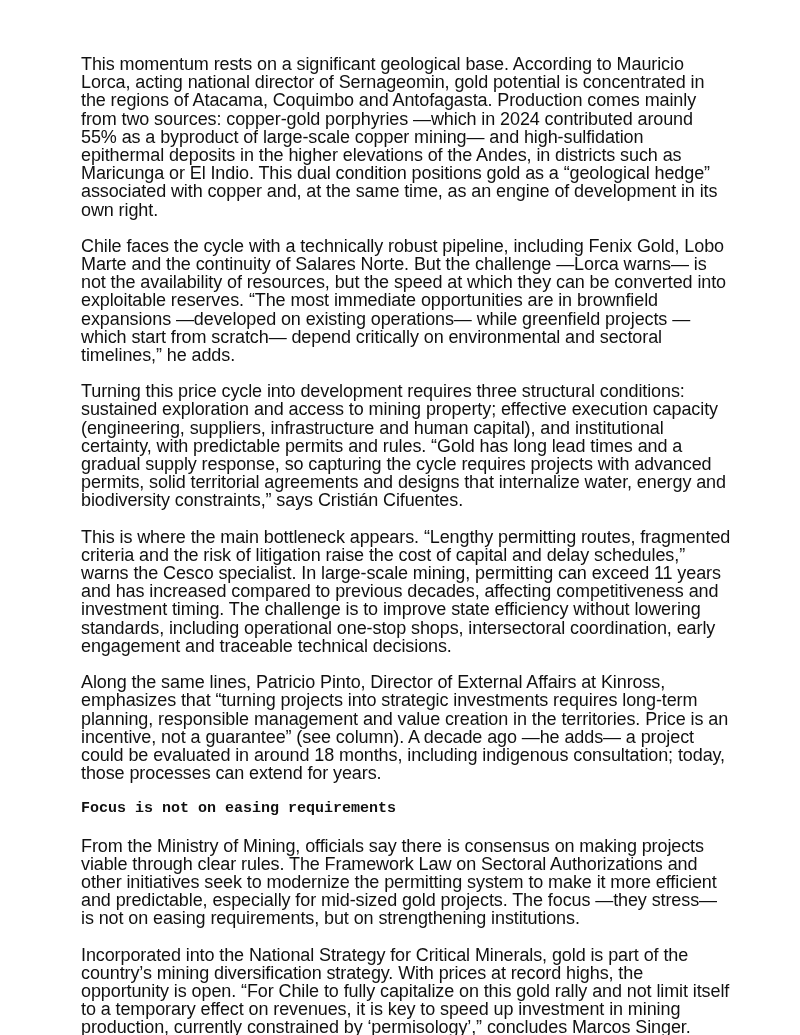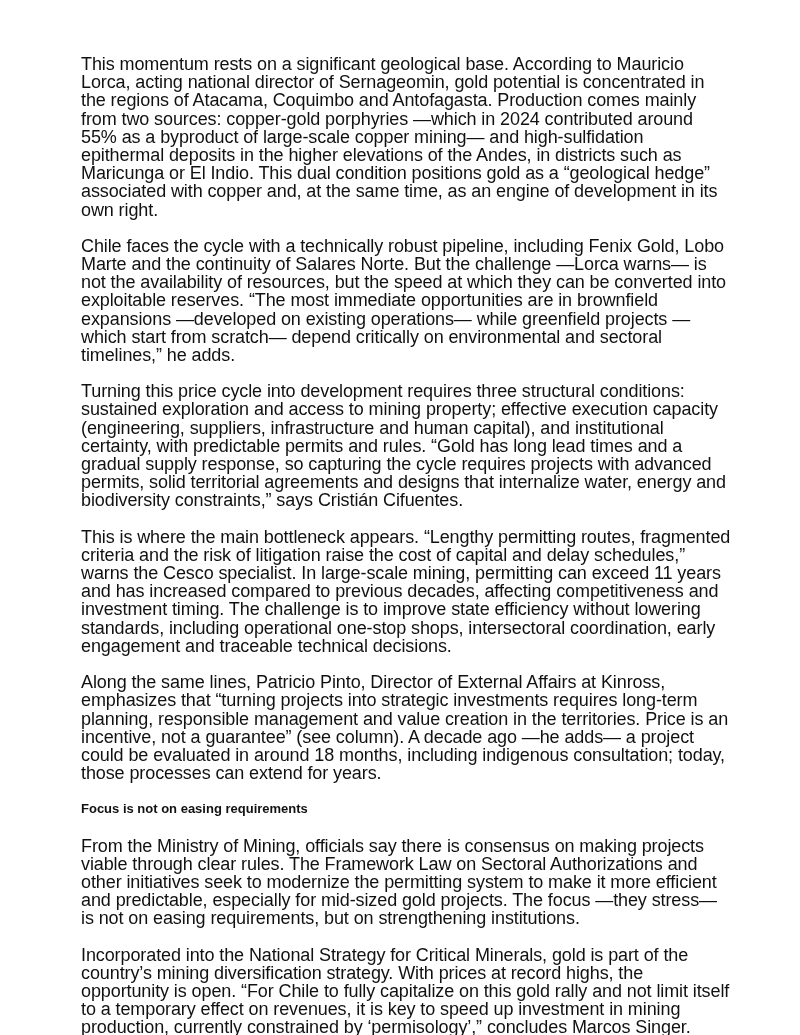--- a/index.html
+++ b/index.html
@@ -21,24 +21,25 @@
       top: 55px;
       width: 650px;
     }
     .para {
       font-size: 18px;
       line-height: 18.2px;
       margin: 0 0 18px 0;
       letter-spacing: -0.1px;
     }
     .heading {
-      font-size: 13px;
+      font-size: 15px;
       line-height: 18.2px;
       font-weight: bold;
       margin: 4px 0 18px 0;
+      font-family: Liberation Mono, monospace;
     }
     .separator {
       font-size: 14.4px;
       line-height: 14px;
       margin: -14px 0 4px 0;
       letter-spacing: -0.5px;
     }
     .callout {
       font-size: 17.6px;
       line-height: 22px;

